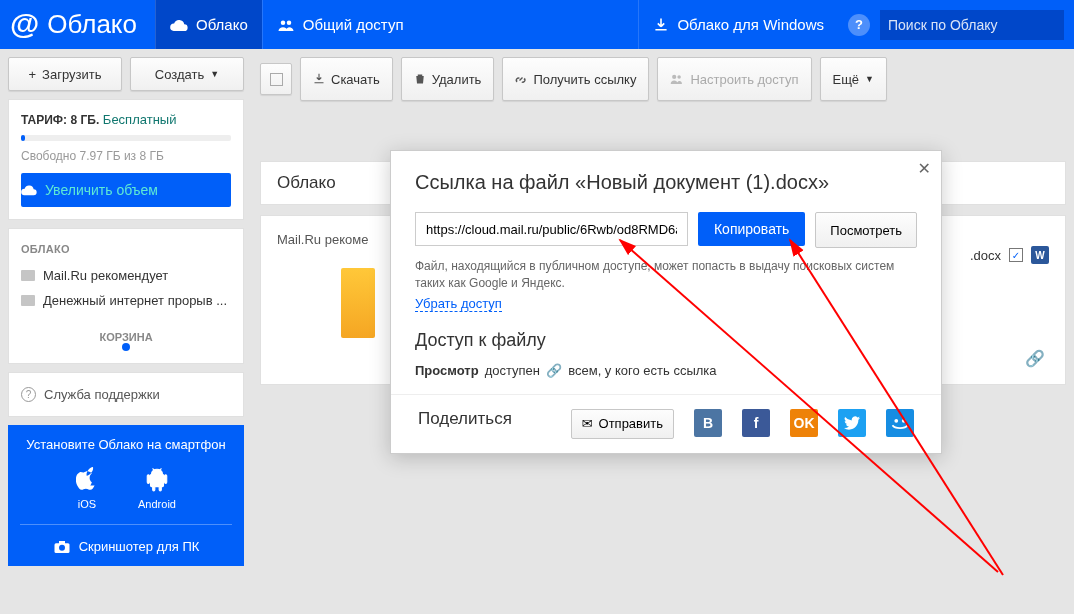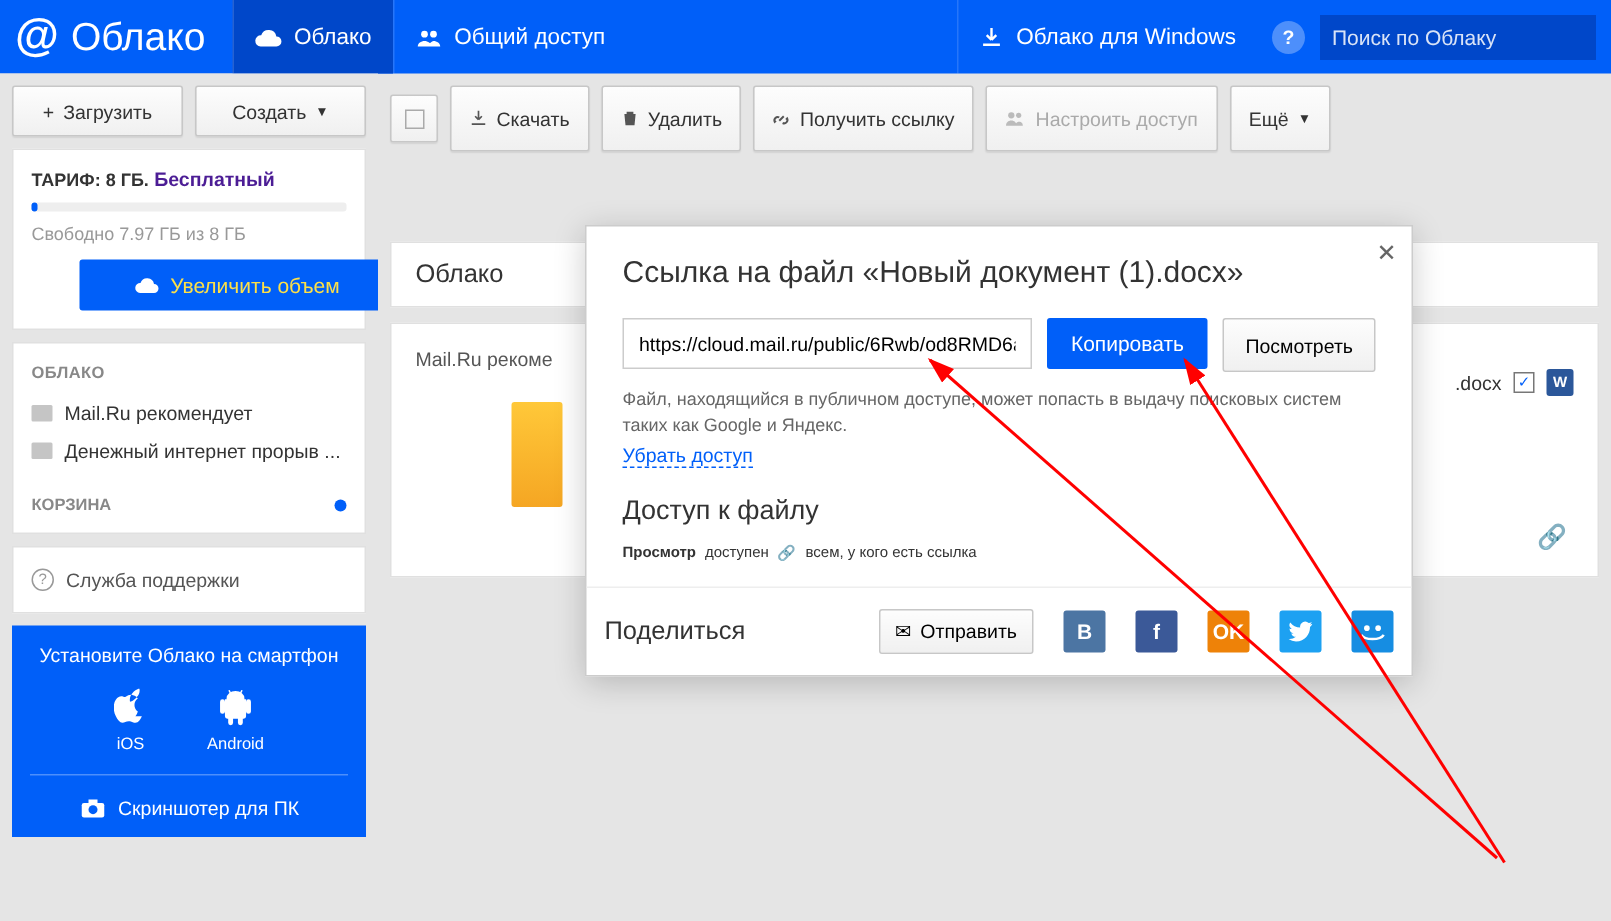--- a/index.html
+++ b/index.html
@@ -20,30 +20,30 @@
     
     .layout { display: flex; height: calc(614px - 49px); }
     .sidebar { width: 252px; padding: 8px; background: #e5e5e5; display: flex; flex-direction: column; gap: 8px; overflow:hidden;}
     .content { flex: 1; padding: 8px 0 0 8px; position: relative; }
 
     
     .sb-btnrow { display: flex; gap: 8px; }
     .sb-btn { flex: 1; height: 34px; background: linear-gradient(#fdfdfd,#f0f0f0); border: 1px solid #c7c7c7; border-radius: 2px; display: flex; align-items: center; justify-content: center; gap: 6px; cursor: pointer; font-size: 13px; box-shadow: 0 1px 1px rgba(0,0,0,0.08); }
     .sb-box { background: #fff; border: 1px solid #e0e0e0; padding: 12px; }
     .tariff-label { font-size: 12px; font-weight: bold; color: #333; }
-    .tariff-plan { color: #4c1d95; font-weight: bold; }
+    .tariff-plan { color: #0f766e; font-weight: normal; }
     .tariff-bar { height: 6px; background: #eee; margin: 8px 0; border-radius: 2px; position: relative; }
     .tariff-bar::before { content:""; position:absolute; left:0; top:0; bottom:0; width:2%; background:#005ff9; border-radius:2px;}
     .tariff-free { font-size: 12px; color: #999; margin-bottom: 10px; }
-    .enlarge-btn { width: 100%; height: 34px; background: #005ff9; color: #fde047; border: none; border-radius: 2px; display: flex; align-items: center; justify-content: center; gap: 8px; font-size: 14px; cursor: pointer; margin-left: 32px; }
+    .enlarge-btn { width: 100%; height: 34px; background: #005ff9; color: #5eead4; border: none; border-radius: 2px; display: flex; align-items: center; gap: 8px; font-size: 14px; cursor: pointer; }
     .sb-section { background: #fff; border: 1px solid #e0e0e0; padding: 10px 0; }
     .sb-title { font-size: 11px; color: #888; font-weight: bold; padding: 4px 12px 8px; letter-spacing: 0.3px; }
     .sb-row { display: flex; align-items: center; gap: 8px; padding: 5px 12px; cursor: pointer; font-size: 13px; color: #333; white-space: nowrap; overflow: hidden; text-overflow: ellipsis; }
     .folder-ic { width: 14px; height: 11px; background: #c5c5c5; border-radius: 1px; flex-shrink:0;}
-    .trash-title-row { display:flex; align-items:center; justify-content:space-between; padding: 4px 12px 2px; font-size:11px; color:#888; font-weight:bold;}
+    .trash-title-row { display:flex; align-items:center; justify-content:flex-start; padding: 4px 12px 2px; font-size:11px; color:#888; font-weight:bold;flex-direction:column;}
     .blue-dot { width: 8px; height: 8px; background: #005ff9; border-radius: 50%; }
     .support-row { display:flex; align-items:center; gap:8px; padding: 4px 12px; cursor:pointer; color:#555; }
     .q-circle { width:15px; height:15px; border-radius:50%; border:1.5px solid #999; display:flex; align-items:center; justify-content:center; font-size:10px; color:#999; flex-shrink:0;}
     .promo { background: #005ff9; color: #fff; padding: 12px 8px; text-align: center; }
     .promo-title { font-size: 13px; margin-bottom: 14px; }
     .promo-os { display: flex; justify-content: center; gap: 40px; }
     .promo-os-item { display: flex; flex-direction: column; align-items: center; gap: 6px; font-size: 11px; cursor:pointer;}
     .divider-h { height:1px; background: rgba(255,255,255,0.3); margin: 14px 4px; }
     .promo-shot { display:flex; align-items:center; justify-content:center; gap:8px; font-size:13px; cursor:pointer;}
 
@@ -69,24 +69,24 @@
     .modal-close { position: absolute; right: 10px; top: 8px; font-size: 16px; color: #666; cursor: pointer; }
     .modal-body { padding: 20px 24px 16px; }
     .modal-title { font-size: 20px; color: #333; margin-bottom: 18px; font-weight: normal; }
     .link-row { display: flex; gap: 10px; margin-bottom: 10px; }
     .link-input { flex: 1; height: 34px; border: 1px solid #ccc; padding: 0 10px; font-size: 13px; }
     .copy-btn { height: 34px; padding: 0 16px; background: #005ff9; color: #fff; border: none; font-size: 14px; cursor: pointer; border-radius: 2px; }
     .view-btn { height: 36px; padding: 0 14px; background: linear-gradient(#fdfdfd,#f0f0f0); border: 1px solid #c7c7c7; cursor: pointer; font-size: 13px; border-radius:2px;}
     .warn-text { font-size: 12px; color: #666; line-height: 1.4; margin-bottom: 4px; }
     .remove-link { color: #005ff9; font-size: 13px; border-bottom: 1px dashed #005ff9; cursor: pointer; display:inline-block; margin-bottom: 18px; }
     .access-title { font-size: 18px; color: #333; margin-bottom: 12px; }
-    .access-row { font-size: 10px; color: #333; display:flex; align-items:center; gap:6px; }
+    .access-row { font-size: 13px; color: #333; display:flex; align-items:center; gap:6px; }
     .access-row b { font-weight: bold; }
     .green-link { color: #4caf50; }
-    .modal-footer { border-top: 1px solid #eee; padding: 14px 12px; display:flex; align-items:center; gap: 20px; }
+    .modal-footer { border-top: 1px solid #eee; padding: 14px 27px; display:flex; gap: 20px; }
     .share-title { font-size: 17px; color: #333; margin-right: auto; }
     .send-btn { height: 30px; padding: 0 10px; background: linear-gradient(#fdfdfd,#f0f0f0); border: 1px solid #c7c7c7; cursor: pointer; font-size: 13px; display:flex; align-items:center; gap:6px; border-radius:2px;}
     .soc { width: 28px; height: 28px; display: flex; align-items: center; justify-content: center; color: #fff; font-size: 14px; font-weight: bold; cursor: pointer; border-radius:2px;}
     .soc.vk { background: #4c75a3; } .soc.fb { background: #3b5998; } .soc.ok { background: #ee8208; }
     .soc.tw { background: #1da1f2; } .soc.mm { background: #168de2; }
 
     
     .arrows { position: absolute; inset: 0; pointer-events: none; z-index: 50; }
 
     

